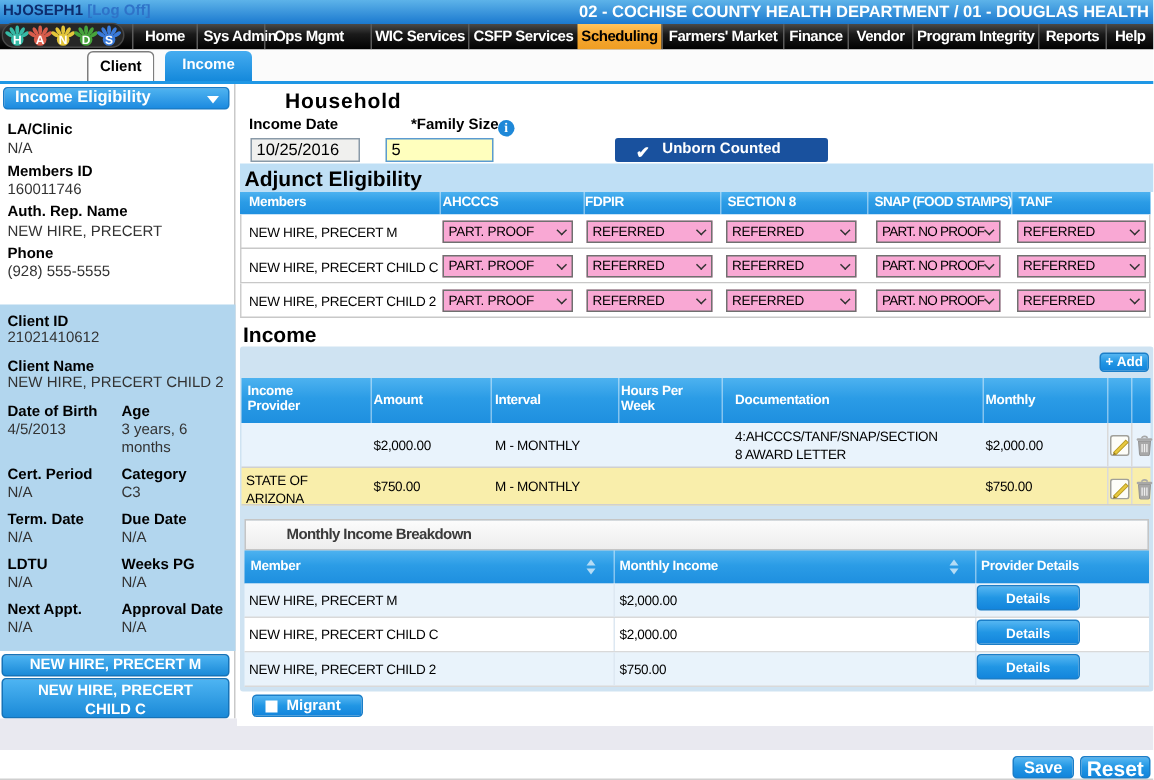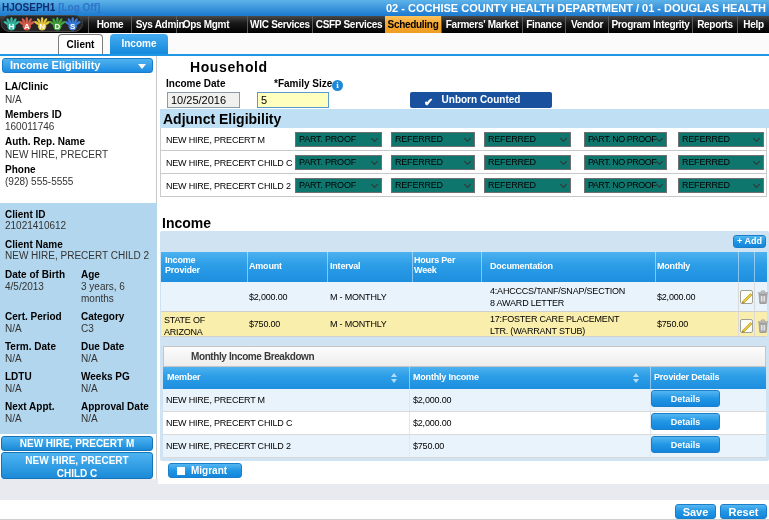--- a/index.html
+++ b/index.html
@@ -51,21 +51,21 @@
 
 .thead { background:linear-gradient(#4db2f0,#2b9ce6 45%,#1e8fdf); color:#fff; font-weight:bold; font-size:9px; letter-spacing:-0.2px; }
 .vline { position:absolute; top:0; width:1px; height:100%; background:rgba(255,255,255,0.45); }
 
 
 #adj-table { position:absolute; left:160px; top:128px; width:607px; }
 #adj-table .arow { border-left:1px solid #cdcdcd; border-right:1px solid #cdcdcd; }
 #adj-head { position:relative; height:15px; }
 #adj-head span { position:absolute; top:1px; }
 .arow { position:relative; height:23px; background:#fff; border-bottom:1px solid #c8c8c8; }
-.sel { position:absolute; top:4px; height:15px; background:#0f766e; border:1px solid #707070; font-size:9px; letter-spacing:-0.2px; color:#000; padding:1px 0 0 3px; white-space:nowrap; overflow:hidden; }
+.sel { position:absolute; top:4px; height:15px; background:#f9a8d4; border:1px solid #707070; font-size:9px; letter-spacing:-0.2px; color:#000; padding:1px 0 0 3px; white-space:nowrap; overflow:hidden; }
 .sel .chev { position:absolute; right:4px; top:3px; width:5px; height:5px; border-right:1.5px solid #333; border-bottom:1.5px solid #333; transform:rotate(45deg); }
 
 
 .toolbar { position:absolute; background:linear-gradient(#fcfcfc,#ededed); border:1px solid #c5c5c5; color:#3a3a3a; font-size:10px; font-weight:bold; letter-spacing:-0.4px; }
 #panel { position:absolute; left:160px; top:231px; width:609px; height:230px; background:#cfe3f2; border-radius:2px; }
 .irow { position:relative; border-bottom:1px solid #d0d0d0; }
 .mrow { position:relative; height:23px; border-bottom:1px solid #d9d9d9; }
 .rline { position:absolute; top:0; width:1px; height:100%; background:#dde8f2; }
 .iline { position:absolute; top:0; width:1px; height:100%; background:#dadada; }
 .dtl { left:488px; top:1px; width:69px; height:17px; font-size:9px; text-align:center; line-height:16px; }
@@ -201,20 +201,33 @@
   <div class="lab" style="left:258px;top:78px;margin-left:16px;">*Family Size</div>
   <div id="info">i</div>
   <div id="inp-date">10/25/2016</div>
   <div id="inp-fam">5</div>
   <div id="unborn"><span class="chk">✔</span>Unborn Counted</div>
 
   <div id="adj-band">
       <div>Adjunct Eligibility</div>
     </div>
   <div id="adj-table">
+    <div id="adj-head" class="thead">
+      <span style="left:6px;">Members</span>
+      <span style="left:135px;">AHCCCS</span>
+      <span style="left:230px;">FDPIR</span>
+      <span style="left:325px;">SECTION 8</span>
+      <span style="left:423px;letter-spacing:-0.4px;">SNAP (FOOD STAMPS)</span>
+      <span style="left:519px;">TANF</span>
+      <i class="vline" style="left:133px;"></i>
+        <i class="vline" style="left:229px;"></i>
+        <i class="vline" style="left:320px;"></i>
+        <i class="vline" style="left:418px;"></i>
+        <i class="vline" style="left:514px;"></i>
+    </div>
     <div class="arow">
         <span class="mname">NEW HIRE, PRECERT M</span>
       <span class="sel" style="left:134px;width:87px;">PART. PROOF<i class="chev"></i></span>
       <span class="sel" style="left:230px;width:84px;">REFERRED<i class="chev"></i></span>
       <span class="sel" style="left:323px;width:87px;">REFERRED<i class="chev"></i></span>
       <span class="sel" style="left:423px;width:83px;letter-spacing:-0.5px;">PART. NO PROOF<i class="chev"></i></span>
       <span class="sel" style="left:517px;width:86px;">REFERRED<i class="chev"></i></span>
     </div>
     <div class="arow">
         <span class="mname">NEW HIRE, PRECERT CHILD C</span>
@@ -270,21 +283,20 @@
           <path d="M5.2 2.2 a1.8 1.3 0 0 1 3.6 0" fill="none" stroke="#a8a8a8" stroke-width="1.1"></path>
           <path d="M5.4 6 v5.5 M7 6 v5.5 M8.6 6 v5.5" stroke="#efefef" stroke-width="0.9"></path>
         </svg>
         <i class="iline" style="left:577px;"></i>
         <i class="iline" style="left:593px;"></i>
     </div>
     <div class="irow" style="background:#f9eeab;height:25px;">
       <span class="abs txt" style="left:3px;top:2px;white-space:normal;width:80px;line-height:12px;">STATE OF ARIZONA</span>
       <span class="abs txt" style="left:88px;top:7px;">$750.00</span>
       <span class="abs txt" style="left:169px;top:7px;">M - MONTHLY</span>
-      <span class="abs txt" style="left:329px;top:1px;white-space:normal;width:172px;line-height:12px;">17:FOSTER CARE PLACEMENT<br>LTR. (WARRANT STUB)</span>
       <span class="abs txt" style="left:496px;top:7px;">$750.00</span>
       <svg class="icon" width="14" height="14" viewBox="0 0 14 14" style="left:579px;top:7px;">
           <rect x="0.5" y="0.5" width="12" height="13" rx="1.5" fill="#fdfdf8" stroke="#a0a09a"></rect>
           <path d="M2.5 11.5 L10.5 3.5 L12 5 L4 13 Z" fill="#e8c93e" stroke="#b89a20" stroke-width="0.7"></path>
           <path d="M2.5 11.5 L4 13 L2 13.4 Z" fill="#8a6d10"></path>
         </svg>
         <svg class="icon" width="14" height="14" viewBox="0 0 14 14" style="left:595px;top:7px;">
           <path d="M3 4 h8 l-0.7 9 a1 1 0 0 1 -1 0.9 h-4.6 a1 1 0 0 1 -1 -0.9 Z" fill="#a8a8a8" stroke="#8c8c8c" stroke-width="0.6"></path>
           <rect x="1.8" y="2.2" width="10.4" height="1.6" rx="0.8" fill="#a8a8a8"></rect>
           <path d="M5.2 2.2 a1.8 1.3 0 0 1 3.6 0" fill="none" stroke="#a8a8a8" stroke-width="1.1"></path>
@@ -327,15 +339,15 @@
         <i class="rline" style="left:246px;"></i>
         <i class="rline" style="left:487px;"></i>
     </div>
   </div>
   <div id="migrant" class="btn-blue abs" style="left:168px;top:463px;width:74px;height:15px;font-size:10px;line-height:13px;padding-left:22px;"><span class="abs" style="left:8px;top:3px;width:8px;height:8px;background:#fff;"></span>Migrant</div>
 
   <div id="grayband"></div>
   <div id="sb-gray" class="abs" style="left:0;top:479px;width:158px;height:21px;background:#e9e9f0;"></div>
   <div id="footer">
     <div class="btn-blue abs" style="left:675px;top:4px;width:41px;height:15px;font-size:11px;text-align:center;line-height:14px;">Save</div>
-    <div class="btn-blue abs" style="left:720px;top:4px;width:47px;height:15px;font-size:11px;text-align:center;line-height:14px;">Reset</div>
+    <div class="btn-blue abs" style="left:720px;top:4px;width:47px;height:15px;font-size:14px;text-align:center;line-height:14px;">Reset</div>
   </div>
 </div>
 
 </body></html>

